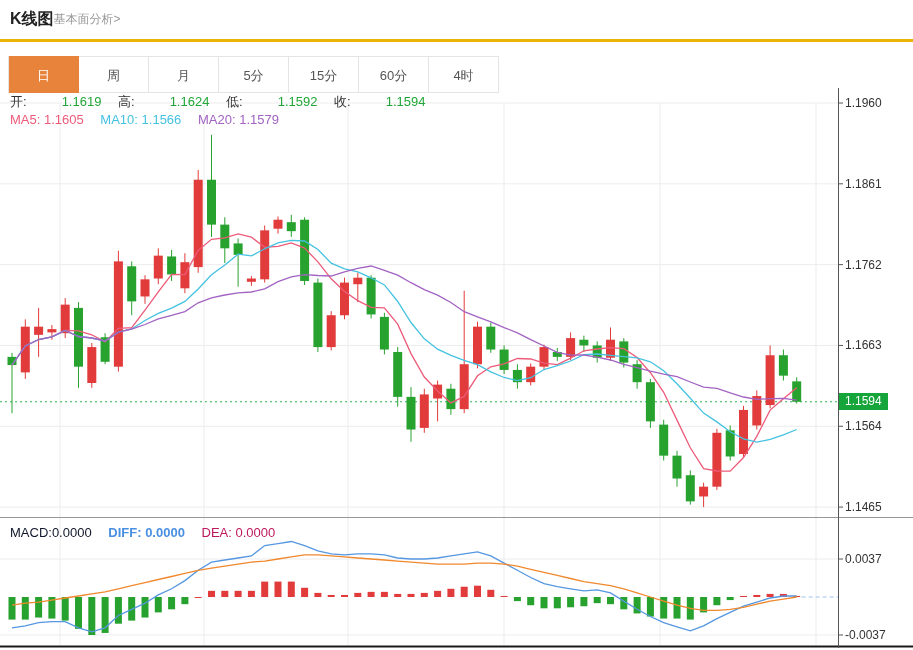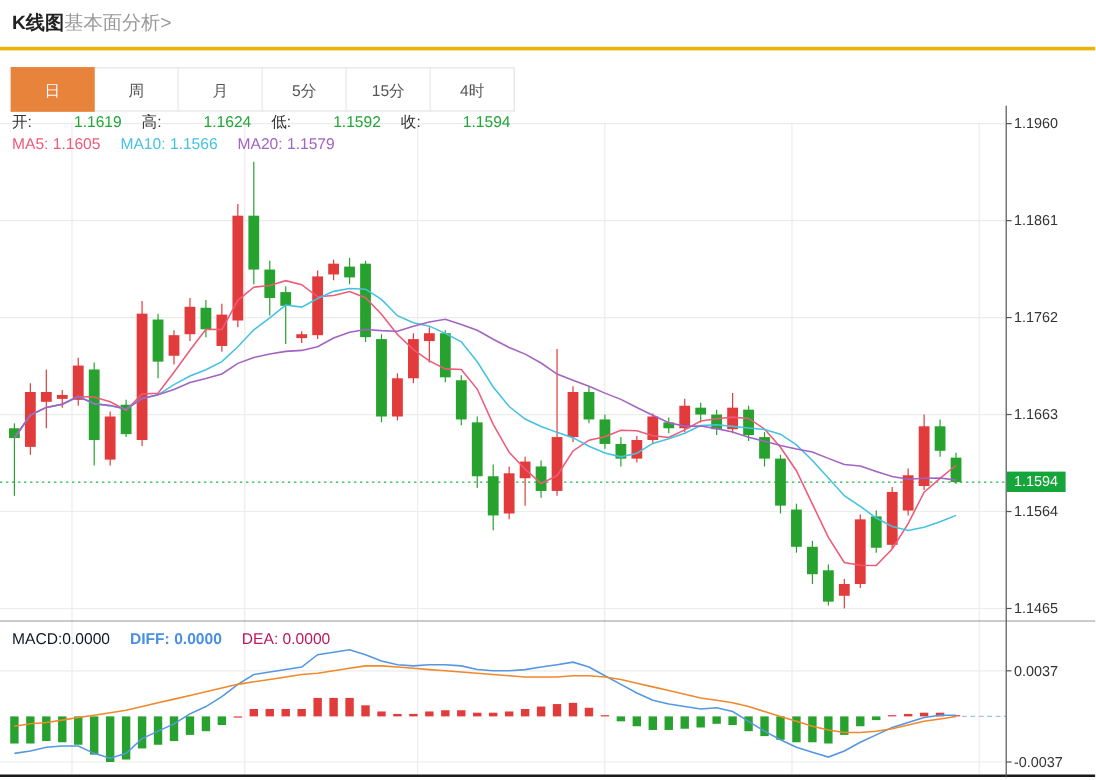--- a/index.html
+++ b/index.html
@@ -2,21 +2,21 @@
 <html><head>
 <meta charset="utf-8">
 <style>
   html,body{margin:0;padding:0;background:#fff;}
   .page{position:relative;width:913px;height:650px;background:#fff;overflow:hidden;
         font-family:"Liberation Sans",sans-serif;}
   
   .header{display:flex;justify-content:flex-start;align-items:center;
           padding:9px 8px 9px 10px;border-bottom:3px solid #eab308;}
   .title{font-size:16px;font-weight:bold;color:#222;}
-  .fund-link{font-size:16px;color:#999;text-decoration:none;cursor:pointer;}
+  .fund-link{font-size:12px;color:#999;text-decoration:none;cursor:pointer;}
   
   .tabs{display:flex;margin:14px 0 0 8px;border-left:1px solid #e4e4e4;width:561px;}
   .tab{width:70px;height:37px;line-height:37px;text-align:center;font-size:13px;color:#555;
        border:1px solid #e4e4e4;border-left:none;box-sizing:border-box;background:#fff;cursor:pointer;}
   .tab.active{background:#e8833c;border-color:#e8833c;color:#fff;}
   
   .chart-area{position:absolute;top:88px;left:0;width:913px;height:560px;}
   .chart-area svg{position:absolute;top:0;left:0;}
   .legend{position:absolute;left:10px;font-size:13px;white-space:nowrap;pointer-events:none;}
   .legend .pair{margin-right:13px;}
@@ -44,20 +44,21 @@
     <div class="title">K线图</div>
     <a class="fund-link">基本面分析&gt;</a>
   </div>
 
   <div class="tabs">
       <div class="tab active">日</div>
       <div class="tab">周</div>
       <div class="tab">月</div>
       <div class="tab">5分</div>
       <div class="tab">15分</div>
+      <div class="tab">60分</div>
       <div class="tab">4时</div>
     </div>
 
   <div class="chart-area">
     <svg id="chart-svg" width="913" height="560">
         <line x1="60" y1="15" x2="60" y2="557" stroke="#ececec"></line>
         <line x1="204" y1="15" x2="204" y2="557" stroke="#ececec"></line>
         <line x1="348" y1="15" x2="348" y2="557" stroke="#ececec"></line>
         <line x1="504" y1="15" x2="504" y2="557" stroke="#ececec"></line>
         <line x1="660" y1="15" x2="660" y2="557" stroke="#ececec"></line>

